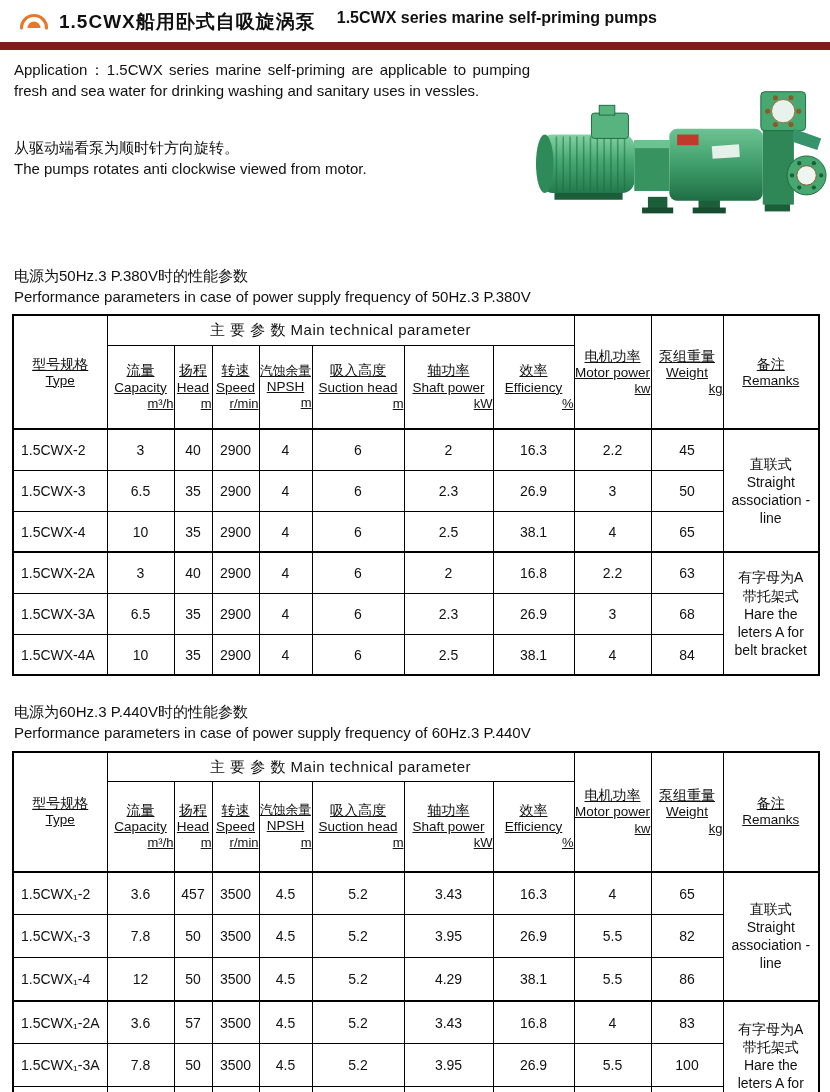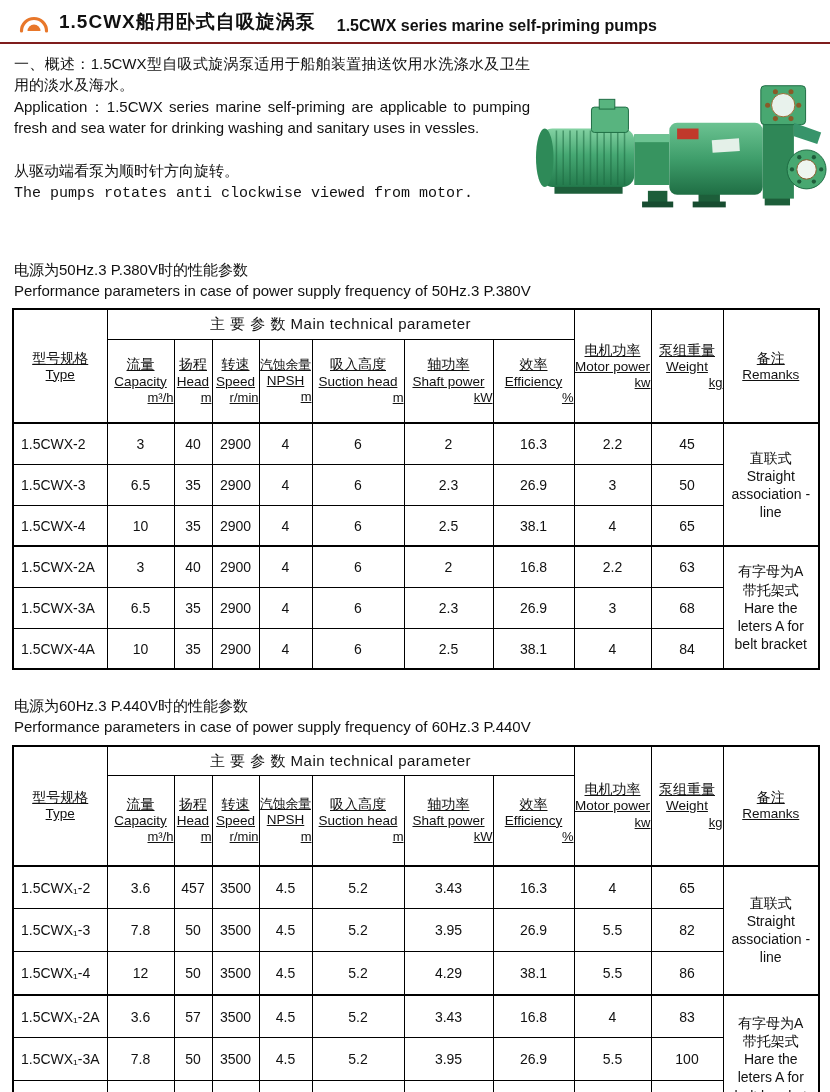--- a/index.html
+++ b/index.html
@@ -4,32 +4,32 @@
 <style>
   * { margin:0; padding:0; box-sizing:border-box; }
   html,body { background:#fff; }
   .page {
     width:830px; height:1092px; background:#ffffff; color:#111;
     font-family:"Liberation Sans","DejaVu Sans",sans-serif;
     position:relative; overflow:hidden;
   }
   
   .title-bar {
-    display:flex; align-items:flex-end; gap:9px;
-    padding:9px 0 7px 18px; border-bottom:2px solid #7f1d1d;
+    display:flex; align-items:flex-start; gap:9px;
+    padding:9px 0 7px 18px; border-bottom:8px solid #7f1d1d;
   }
   .logo-icon { width:32px; height:23px; display:inline-block; flex:0 0 auto; }
   .title-zh { font-size:19px; font-weight:bold; letter-spacing:1px; }
   .title-en { font-size:16px; font-weight:bold; margin-left:12px; }
   
   .hero { position:relative; height:198px; }
   .text-col { position:absolute; left:14px; top:9px; width:516px; font-size:15px; line-height:1.42; }
   .para-zh { text-align:justify; }
   .para-en { text-align:justify; }
-  .rot-block { margin-top:24px;font-family:Liberation Mono, monospace; }
+  .rot-block { margin-top:35px; }
   .pump-art { position:absolute; right:3px; top:34px; width:292px; height:140px; }
   
   .cap { margin-left:14px; font-size:15px; line-height:1.38; }
   .cap-first { margin-top:18px; }
   .cap-gap { margin-top:26px; }
   
   table { margin:7px 0 0 12px; border-collapse:collapse; table-layout:fixed; border:2px solid #000; }
   th, td { border:1px solid #000; text-align:center; vertical-align:middle; font-weight:normal; padding:0; font-size:14px; }
   thead th { line-height:1.22; }
   .hrow1 th { height:30px; font-size:15px; }
@@ -59,21 +59,20 @@
         <path d="M3.5 19 A12.5 12.5 0 0 1 28.5 19" fill="none" stroke="#E8772A" stroke-width="3.2" stroke-linecap="round"></path>
         <path d="M9.5 19 A6.5 6.5 0 0 1 22.5 19 Z" fill="#E8772A"></path>
       </svg>
     </span>
     <span class="title-zh">1.5CWX船用卧式自吸旋涡泵</span>
     <span class="title-en">1.5CWX series marine self-priming pumps</span>
   </div>
 
   <div class="hero">
     <div class="text-col">
-      <p class="para-zh">一、概述：1.5CWX型自吸式旋涡泵适用于船舶装置抽送饮用水洗涤水及卫生用的淡水及海水。</p>
       <p class="para-en">Application：1.5CWX series marine self-priming are applicable to pumping fresh and sea water for drinking washing and sanitary uses in vessles.</p>
       <div class="rot-block">
         <p class="para-zh">从驱动端看泵为顺时针方向旋转。</p>
         <p class="para-en">The pumps rotates anti clockwise viewed from motor.</p>
       </div>
     </div>
 
     <div class="pump-art">
       <svg viewBox="0 0 300 140" width="292" height="140">
         <defs>

